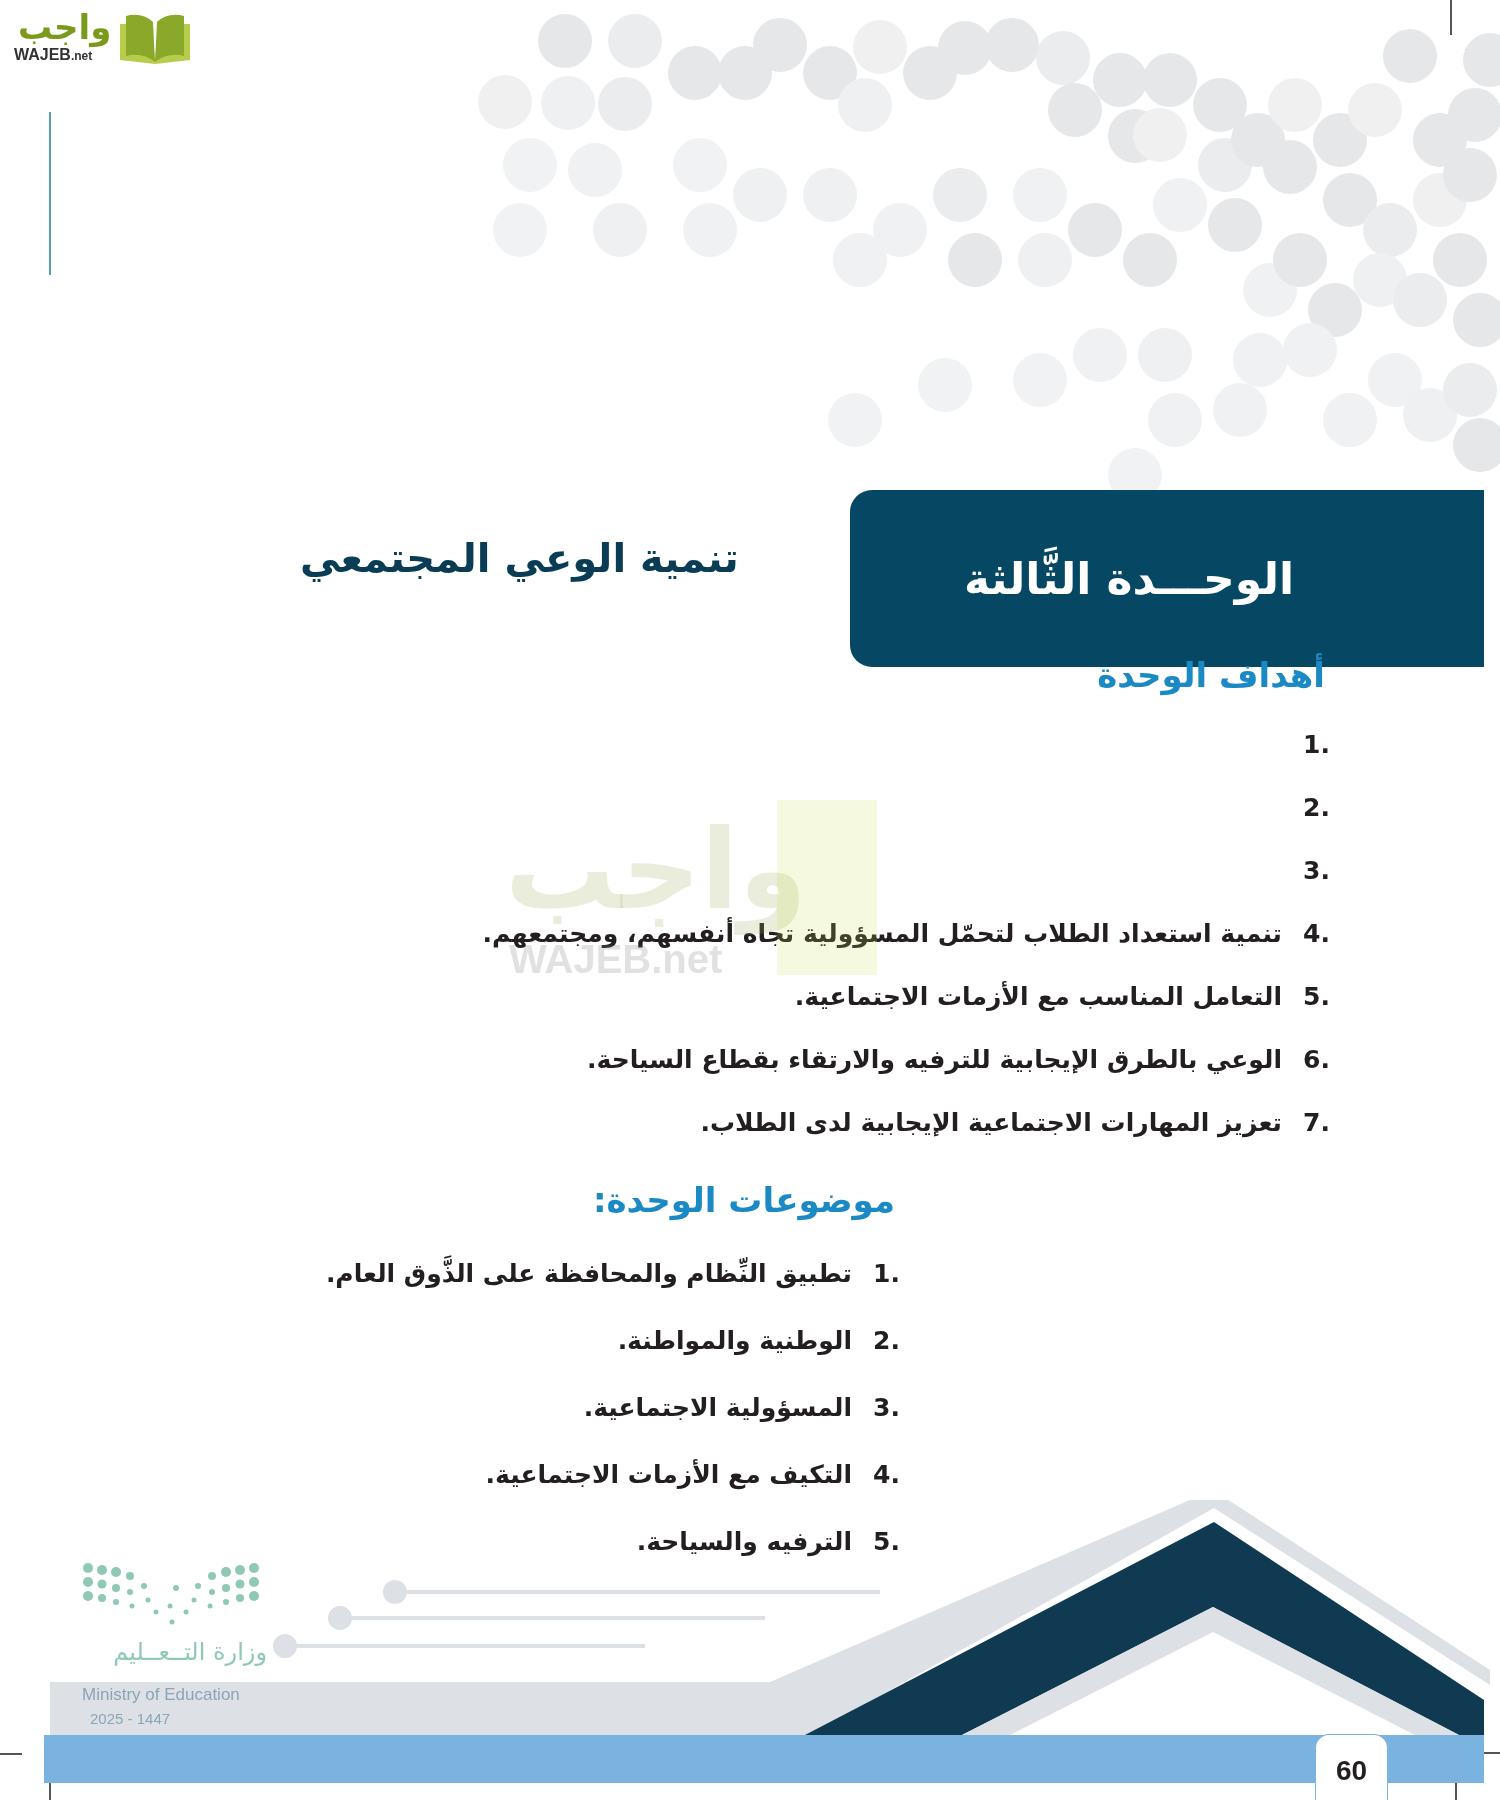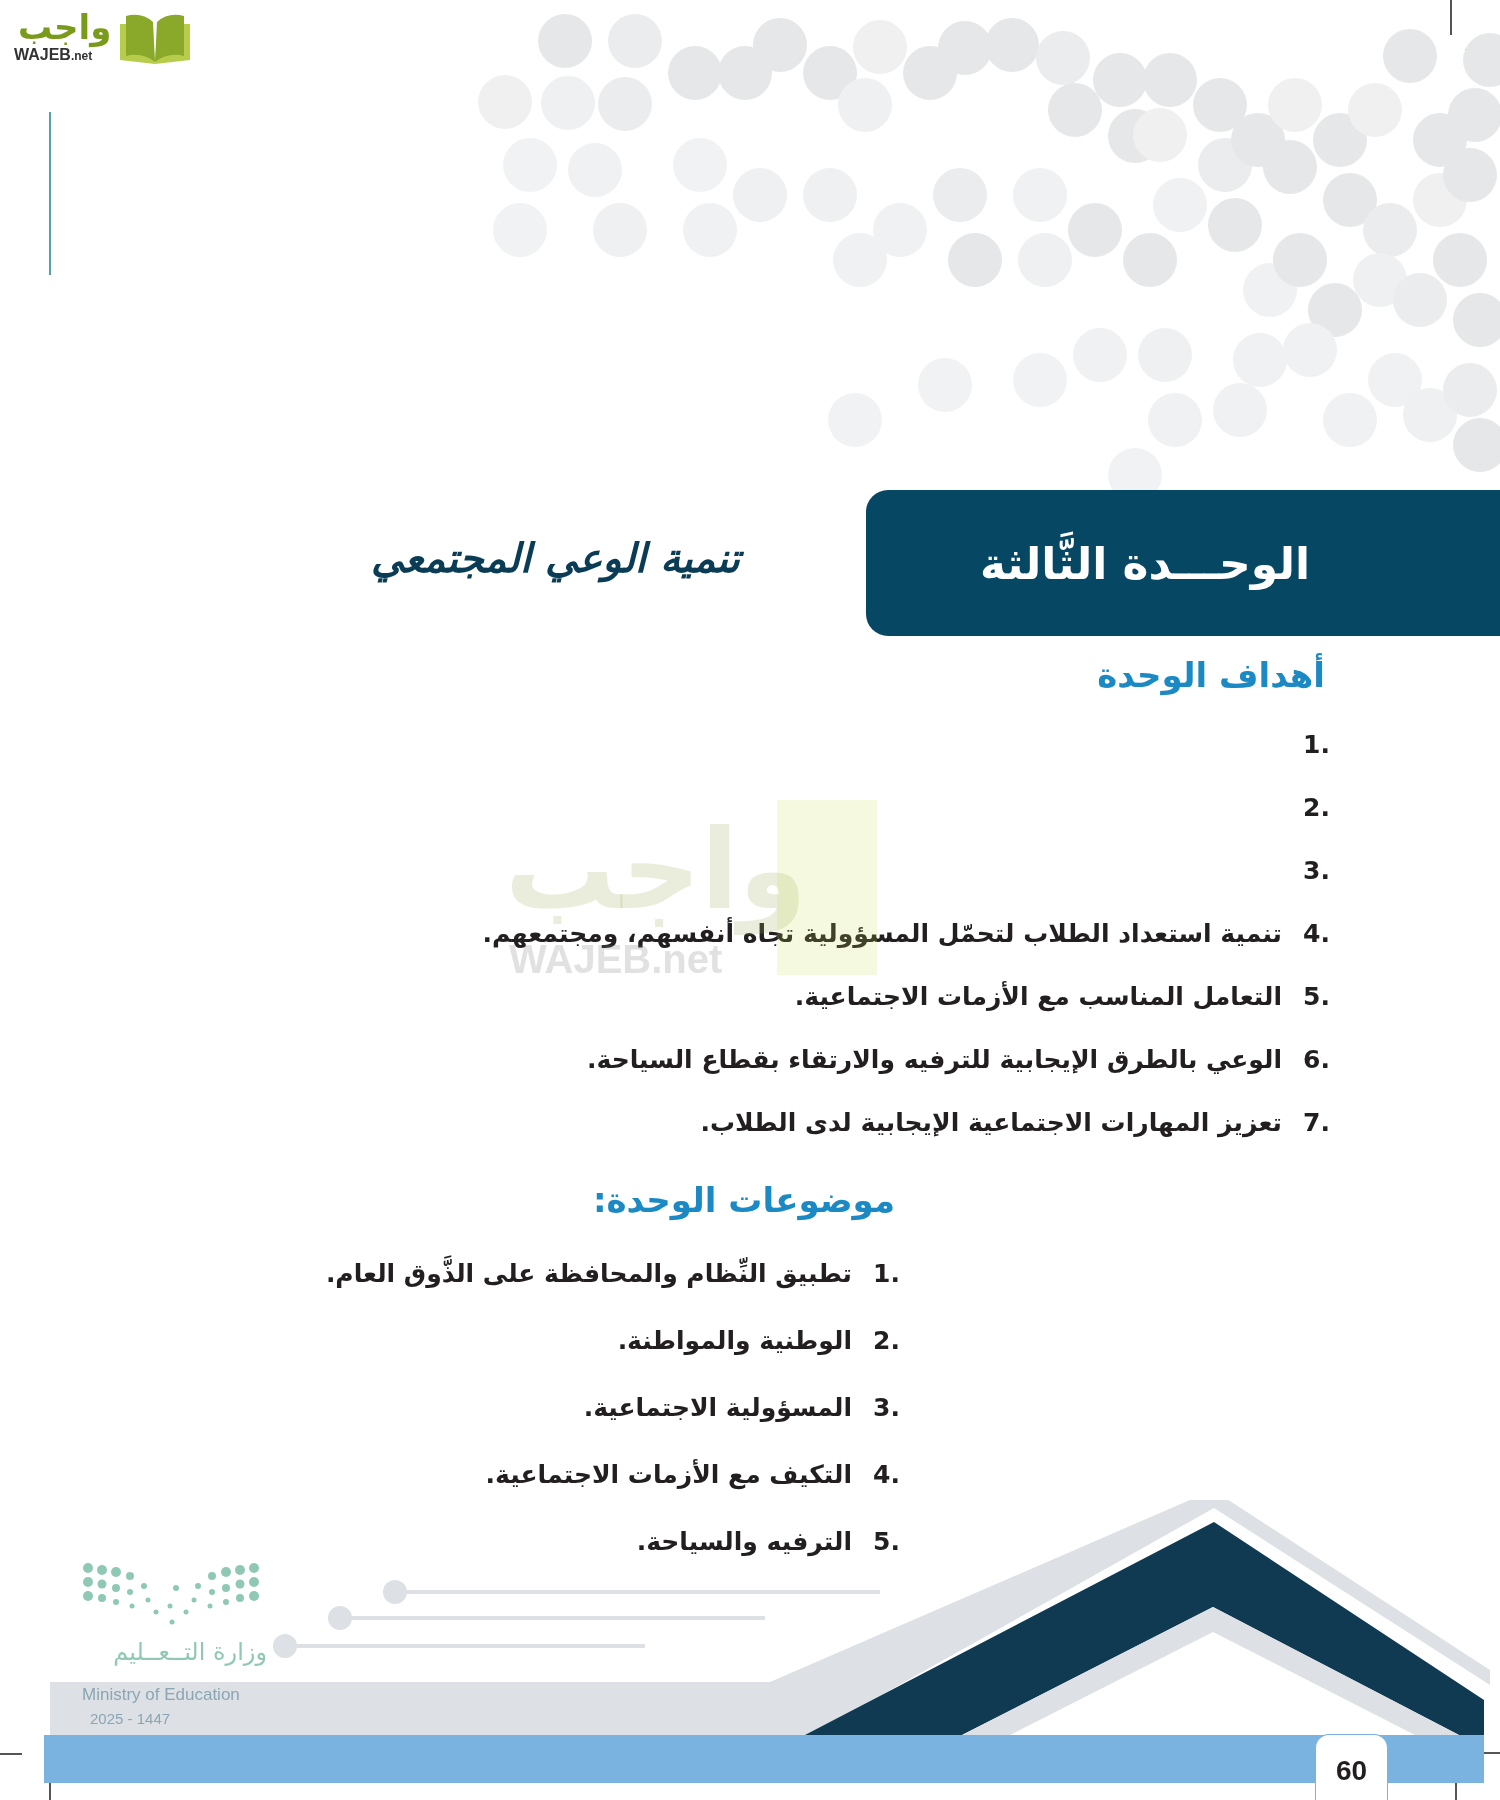--- a/index.html
+++ b/index.html
@@ -11,27 +11,27 @@
   
   .logo { left:8px; top:6px; width:180px; height:62px; }
   .logo-ar { position:absolute; left:10px; top:0; font-size:34px; font-weight:bold;
              color:#7a9a1c; direction:rtl; line-height:42px; }
   .logo-en { position:absolute; left:6px; top:40px; font-size:16px; font-weight:bold;
              color:#333; font-family:"Liberation Sans", sans-serif; letter-spacing:0; }
   .logo-en span { font-size:12px; }
   .logo-book { position:absolute; left:108px; top:4px; width:78px; height:56px; }
 
   
-  .banner { left:850px; top:490px; width:634px; height:146px; background:#064763;
+  .banner { left:850px; top:490px; width:634px; height:177px; background:#064763;
             border-radius:22px 0 0 22px; display:flex; align-items:center; justify-content:flex-end;
-            padding-right:190px; box-sizing:border-box;margin-left:16px; }
+            padding-right:190px; box-sizing:border-box; }
   .banner-title { color:#ffffff; font-size:44px; font-weight:bold; direction:rtl;
                   font-family:"DejaVu Sans", sans-serif; }
-  .unit-name { left:300px; top:535px; width:440px; text-align:right; direction:rtl;
-               font-size:40px; font-weight:bold; color:#0a3d55;font-style:italic; }
+  .unit-name { left:300px; top:535px; width:440px; text-align:left; direction:rtl;
+               font-size:40px; font-weight:bold; color:#0a3d55; }
 
   .section-h { direction:rtl; text-align:right; font-weight:bold; color:#1b8ac4; font-size:34px; }
   .obj-h { right:175px; top:655px; }
   .top-h { right:605px; top:1180px; }
 
   .list { direction:rtl; list-style:none; margin:0; padding:0; position:absolute; }
   .list li { font-size:25px; font-weight:bold; color:#231f20; height:63px; line-height:63px;
              white-space:nowrap; display:flex; }
   .list li .num { display:inline-block; width:48px; text-align:right; direction:ltr; }
   .obj-list { right:170px; top:713px; }

